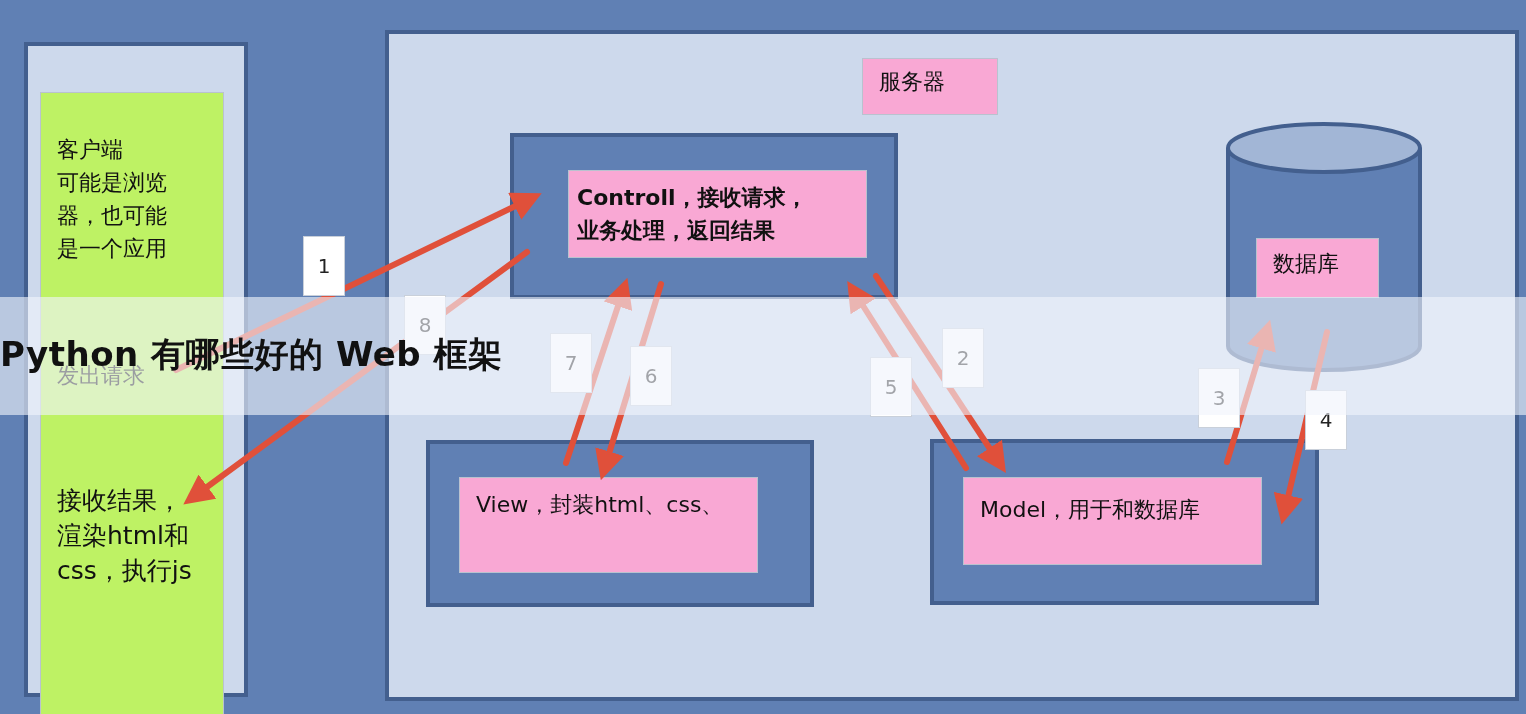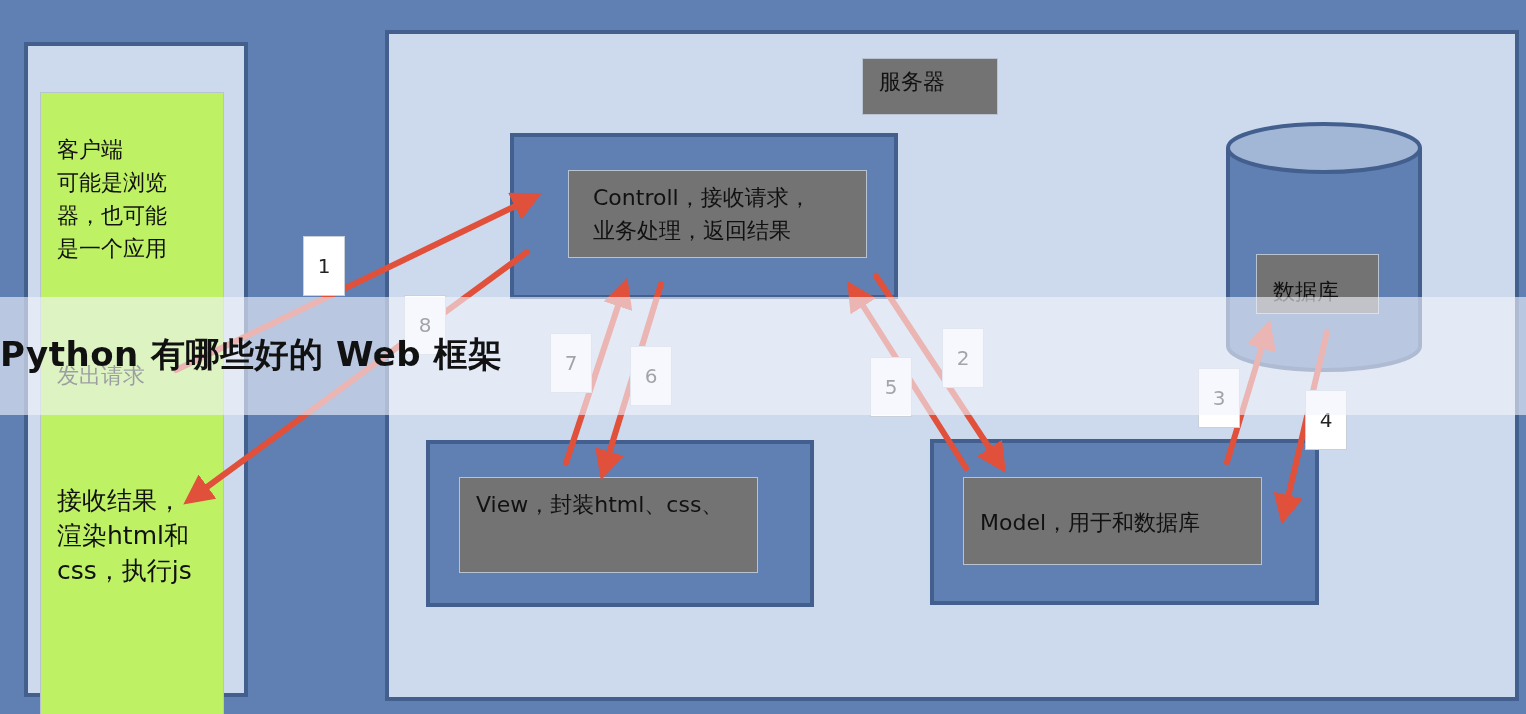--- a/index.html
+++ b/index.html
@@ -1,20 +1,20 @@
 <!DOCTYPE html>
 <html><head>
 <meta charset="utf-8">
 <style>
   html, body { margin: 0; padding: 0; }
   body { width: 1526px; height: 714px; position: relative; overflow: hidden; background: #6080b4; font-family: "DejaVu Sans", sans-serif; }
   .abs { position: absolute; box-sizing: border-box; }
   .panel-light { background: #cdd9ec; border: 4px solid #435f8e; }
   .panel-mid { background: #6080b4; border: 4px solid #435f8e; }
-  .textbox { background: #737373; border: 1px solid #b9c2cf; color: #111; font-size: 22px; line-height: 33px; padding: 10px 16px; }
+  .textbox { background: #f9a8d4; border: 1px solid #b9c2cf; color: #111; font-size: 22px; line-height: 33px; padding: 10px 16px; }
   .numbox { background: #ffffff; border: 1px solid #c9d0da; color: #222; font-size: 20px; display: flex; align-items: center; justify-content: center; }
   svg.arrows { position: absolute; left: 0; top: 0; }
   .overlay { position: absolute; left: 0; top: 297px; width: 1526px; height: 118px; background: rgba(240, 244, 252, 0.62); }
   .title { position: absolute; left: 0; top: 332px; width: 1526px; text-align: left; font-family: "DejaVu Sans", sans-serif; font-weight: bold; font-size: 34px; color: #111111; letter-spacing: 0.5px; }
 </style>
 </head>
 <body>
 
 <div class="abs panel-light" style="left:24px; top:42px; width:224px; height:655px;"></div>
 <div class="abs" style="left:40px; top:92px; width:184px; height:680px; background:#bef264; border:1px solid #b9c2cf;">
@@ -29,40 +29,40 @@
     <div>接收结果，</div>
     <div>渲染html和</div>
     <div>css，执行js</div>
   </div>
 </div>
 
 <div class="abs panel-light" style="left:385px; top:30px; width:1134px; height:671px;"></div>
 <div class="abs textbox" style="left:862px; top:58px; width:136px; height:57px; padding:6px 16px;">服务器</div>
 
 <div class="abs panel-mid" style="left:510px; top:133px; width:388px; height:166px;"></div>
-<div class="abs textbox" style="left:568px; top:170px; width:299px; height:88px; padding:10px 24px; line-height:33px;">
+<div class="abs textbox" style="left:568px; top:170px; width:299px; height:88px; padding:10px 8px; line-height:33px;font-weight:bold;">
   <div>Controll，接收请求，</div>
   <div>业务处理，返回结果</div>
 </div>
 
 <div class="abs panel-mid" style="left:426px; top:440px; width:388px; height:167px;"></div>
 <div class="abs textbox" style="left:459px; top:477px; width:299px; height:96px; padding:10px 16px; line-height:33px;">
   <div>View，封装html、css、</div>
 </div>
 
 <div class="abs panel-mid" style="left:930px; top:439px; width:389px; height:166px;"></div>
-<div class="abs textbox" style="left:963px; top:477px; width:299px; height:88px; padding:28px 16px; line-height:33px;">
+<div class="abs textbox" style="left:963px; top:477px; width:299px; height:88px; padding:15px 16px; line-height:33px;">
   <div>Model，用于和数据库</div>
 </div>
 
 <svg class="abs" width="200" height="260" style="left:1222px; top:118px;" viewBox="0 0 200 260">
   <path d="M6 30 L6 228 A96 24 0 0 0 198 228 L198 30" fill="#6080b4" stroke="#435f8e" stroke-width="4"></path>
   <ellipse cx="102" cy="30" rx="96" ry="24" fill="#a2b6d6" stroke="#435f8e" stroke-width="4"></ellipse>
 </svg>
-<div class="abs textbox" style="left:1256px; top:238px; width:123px; height:60px; padding:20px 16px;margin-top:16px;">数据库</div>
+<div class="abs textbox" style="left:1256px; top:238px; width:123px; height:60px; padding:8px 16px;">数据库</div>
 
 <svg class="arrows" width="1526" height="714" viewBox="0 0 1526 714">
   <defs>
     <marker id="ah" markerWidth="5" markerHeight="5" refX="3.2" refY="2.5" orient="auto" markerUnits="strokeWidth">
       <path d="M0,0 L5,2.5 L0,5 Z" fill="#e0503a"></path>
     </marker>
   </defs>
   <g stroke="#e0503a" stroke-width="6" fill="none" stroke-linecap="round">
     <line x1="176" y1="370" x2="532" y2="198" marker-end="url(#ah)"></line>
     <line x1="527" y1="252" x2="192" y2="498" marker-end="url(#ah)"></line>

